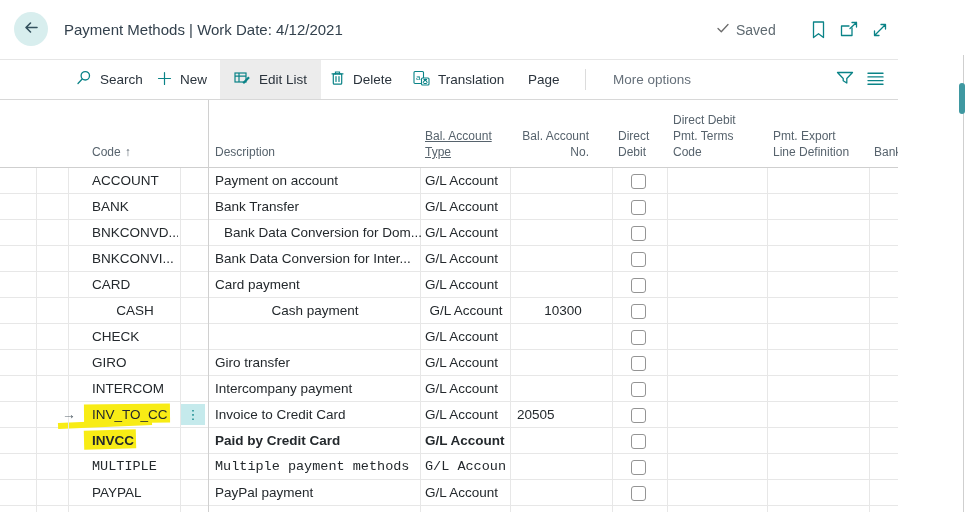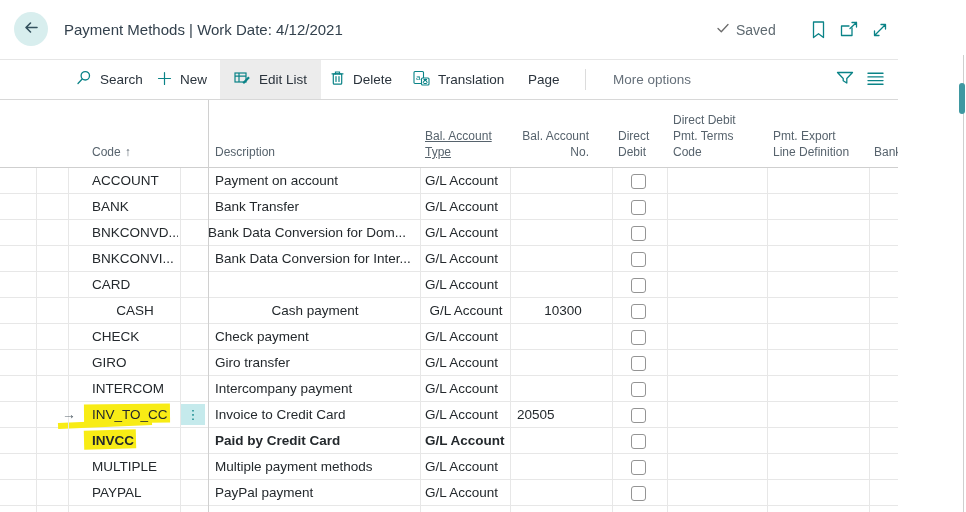--- a/index.html
+++ b/index.html
@@ -180,48 +180,48 @@
       </div>
       <div class="row" style="top: 194px;">
         <div class="cell" style="left: 92px; width: 86px;">BANK</div>
         <div class="cell" style="left: 215px; width: 200px;">Bank Transfer</div>
         <div class="cell" style="left: 425px; width: 82px;">G/L Account</div>
         <div class="cell" style="left: 517px; width: 92px;"></div>
         <div class="checkbox" style="left: 631px;"></div>
       </div>
       <div class="row" style="top: 220px;">
         <div class="cell" style="left: 92px; width: 86px;">BNKCONVD...</div>
-        <div class="cell" style="left: 208px; width: 200px;">Bank Data Conversion for Dom...</div>
+        <div class="cell" style="left: 224px; width: 200px;">Bank Data Conversion for Dom...</div>
         <div class="cell" style="left: 425px; width: 82px;">G/L Account</div>
         <div class="cell" style="left: 517px; width: 92px;"></div>
         <div class="checkbox" style="left: 631px;"></div>
       </div>
       <div class="row" style="top: 246px;">
         <div class="cell" style="left: 92px; width: 86px;">BNKCONVI...</div>
         <div class="cell" style="left: 215px; width: 200px;">Bank Data Conversion for Inter...</div>
         <div class="cell" style="left: 425px; width: 82px;">G/L Account</div>
         <div class="cell" style="left: 517px; width: 92px;"></div>
         <div class="checkbox" style="left: 631px;"></div>
       </div>
       <div class="row" style="top: 272px;">
         <div class="cell" style="left: 92px; width: 86px;">CARD</div>
+        <div class="cell" style="left: 215px; width: 200px;">Card payment</div>
         <div class="cell" style="left: 425px; width: 82px;">G/L Account</div>
         <div class="cell" style="left: 517px; width: 92px;"></div>
         <div class="checkbox" style="left: 631px;"></div>
       </div>
       <div class="row" style="top: 298px; text-align: center;">
         <div class="cell" style="left: 92px; width: 86px;">CASH</div>
         <div class="cell" style="left: 215px; width: 200px;">Cash payment</div>
         <div class="cell" style="left: 425px; width: 82px;">G/L Account</div>
         <div class="cell" style="left: 517px; width: 92px;">10300</div>
         <div class="checkbox" style="left: 631px;"></div>
       </div>
       <div class="row" style="top: 324px;">
         <div class="cell" style="left: 92px; width: 86px;">CHECK</div>
-        <div class="cell" style="left: 215px; width: 200px;">Check payment</div>
         <div class="cell" style="left: 425px; width: 82px;">G/L Account</div>
         <div class="cell" style="left: 517px; width: 92px;"></div>
         <div class="checkbox" style="left: 631px;"></div>
       </div>
       <div class="row" style="top: 350px;">
         <div class="cell" style="left: 92px; width: 86px;">GIRO</div>
         <div class="cell" style="left: 215px; width: 200px;">Giro transfer</div>
         <div class="cell" style="left: 425px; width: 82px;">G/L Account</div>
         <div class="cell" style="left: 517px; width: 92px;"></div>
         <div class="checkbox" style="left: 631px;"></div>
@@ -245,21 +245,21 @@
         <div class="checkbox" style="left: 631px;"></div>
       </div>
       <div class="row" style="top: 428px; font-weight: bold;">
         <div class="hl" style="left: 84px; top: 2px; height: 19px; width: 52px; transform: rotate(-1.4deg);"></div>
         <div class="cell" style="left: 92px; width: 86px;">INVCC</div>
         <div class="cell" style="left: 215px; width: 200px;">Paid by Credit Card</div>
         <div class="cell" style="left: 425px; width: 82px;">G/L Account</div>
         <div class="cell" style="left: 517px; width: 92px;"></div>
         <div class="checkbox" style="left: 631px;"></div>
       </div>
-      <div class="row" style="top: 454px;">
+      <div class="row" style="top: 454px; font-family: Liberation Mono, monospace;">
         <div class="cell" style="left: 92px; width: 86px;">MULTIPLE</div>
         <div class="cell" style="left: 215px; width: 200px;">Multiple payment methods</div>
         <div class="cell" style="left: 425px; width: 82px;">G/L Account</div>
         <div class="cell" style="left: 517px; width: 92px;"></div>
         <div class="checkbox" style="left: 631px;"></div>
       </div>
       <div class="row" style="top: 480px;">
         <div class="cell" style="left: 92px; width: 86px;">PAYPAL</div>
         <div class="cell" style="left: 215px; width: 200px;">PayPal payment</div>
         <div class="cell" style="left: 425px; width: 82px;">G/L Account</div>

